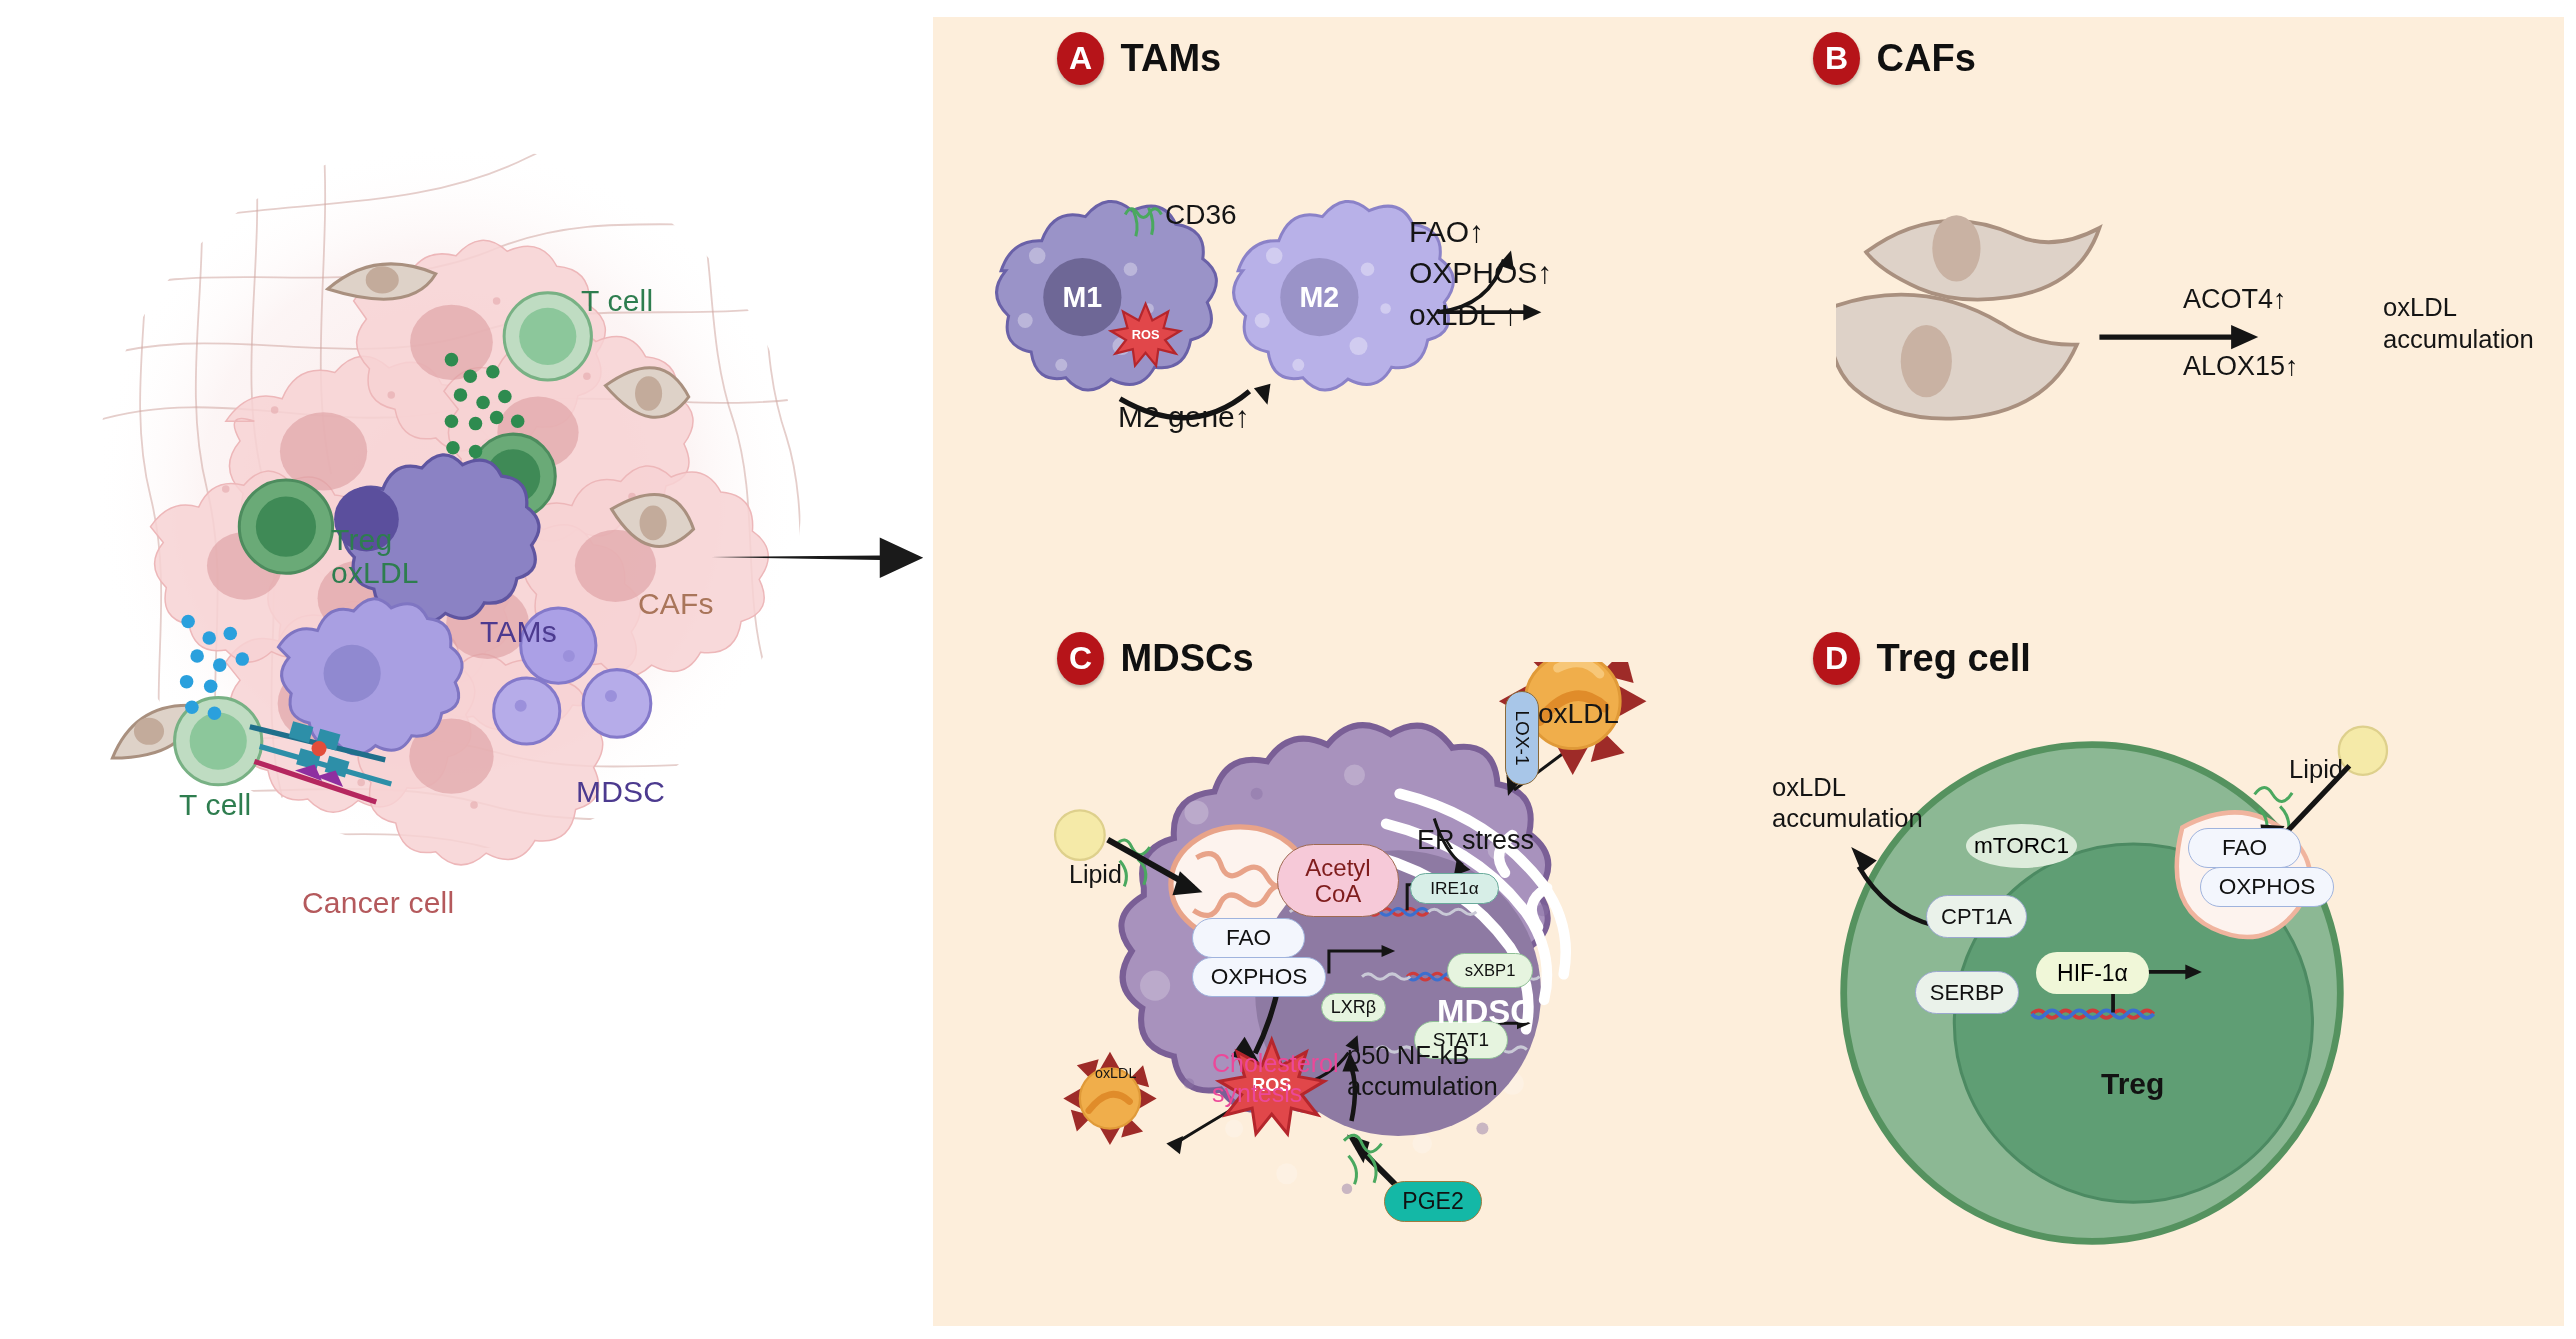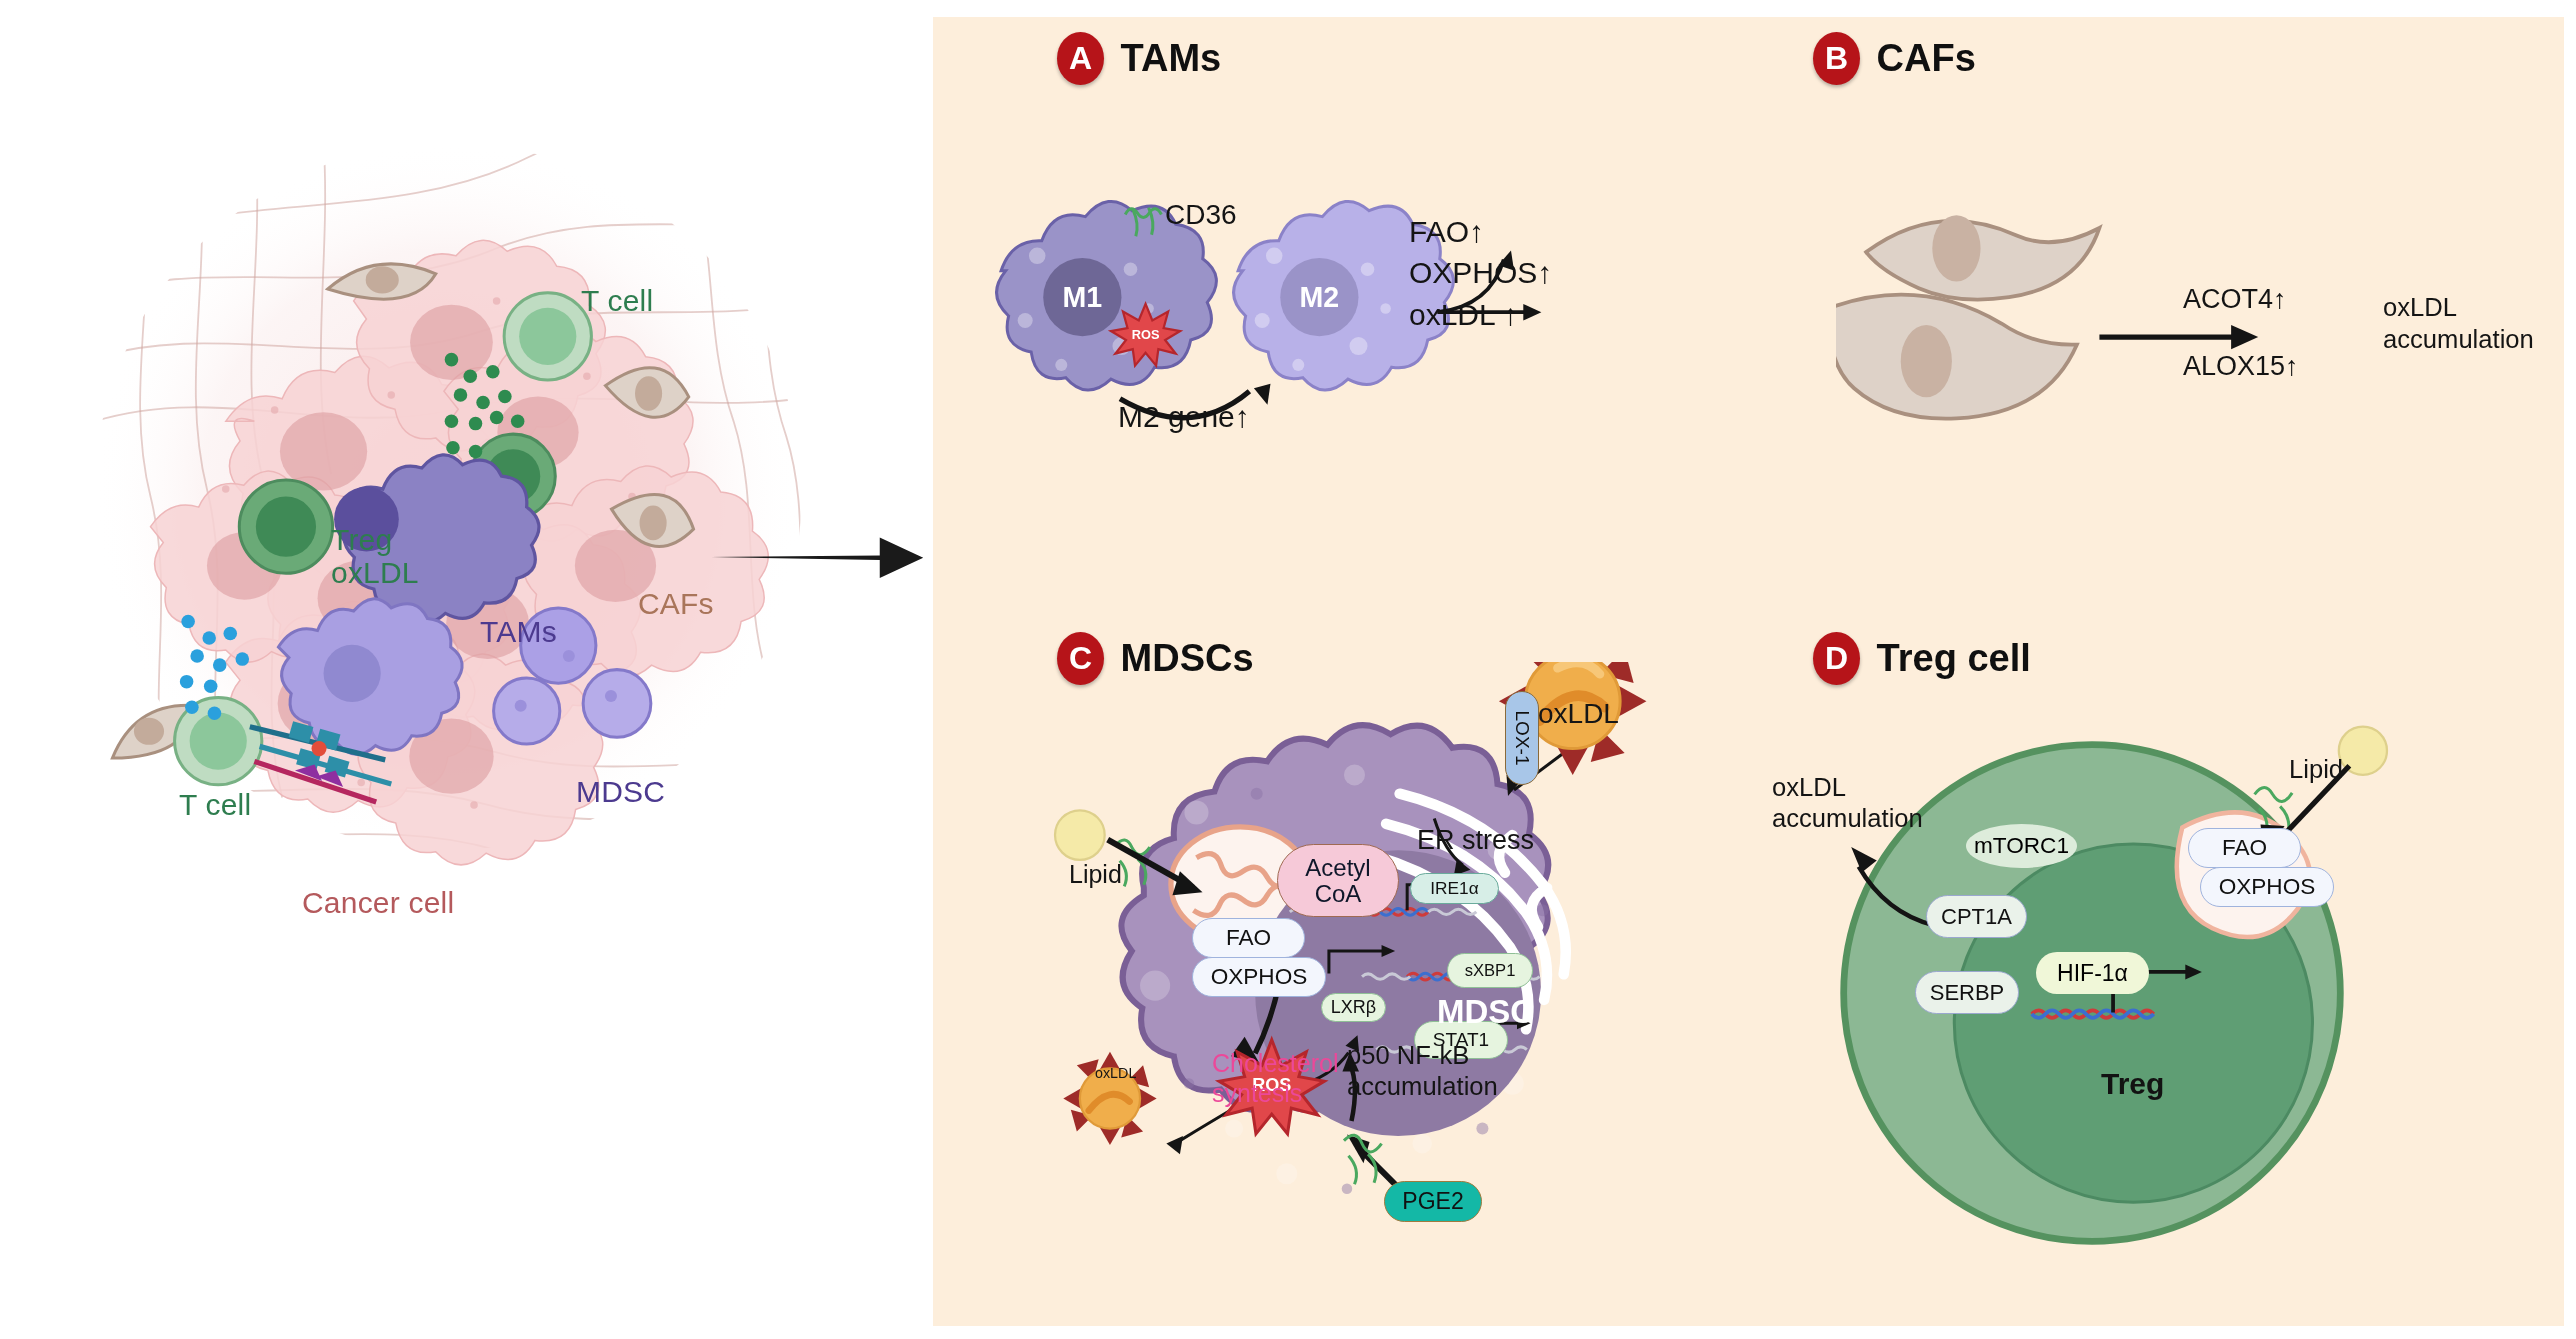--- a/index.html
+++ b/index.html
@@ -60,21 +60,21 @@
   #pd-treg{left:2101px;top:1067px;font-size:30px;font-weight:700;color:#121212;}
 
   
   .pill{display:flex;align-items:center;justify-content:center;
       border-radius:752px;text-align:center;}
   .pill-fao{background:#f3f6fd;border:1.5px solid #9fb3dd;color:#111;}
   .pill-green{background:#e6f4df;border:1.5px solid #8fbf96;color:#111;}
   .pill-teal{background:#d7eee7;border:1.5px solid #6aab9c;color:#111;}
   .pill-blue{background:#a8c6e8;border:1.5px solid #8a6a3a;color:#111;}
   .pill-tan{background:#14b8a6;border:1.5px solid #a07b3e;color:#111;}
-  .pill-pink{background:#f6c9d8;border:1.5px solid #a06a52;color:#0f172a;}
+  .pill-pink{background:#f6c9d8;border:1.5px solid #a06a52;color:#7f1d1d;}
   .pill-lav{background:#eaf2ea;border:1.5px solid #9aa7cf;color:#111;}
 
   #pc-fao{left:1192px;top:918px;width:111px;height:38px;font-size:22.6px;}
   #pc-oxphos{left:1192px;top:957px;width:132px;height:38px;font-size:22.6px;}
   #pc-acetyl{left:1277px;top:844px;width:120px;height:71px;font-size:24px;
       flex-direction:column;line-height:1.08;}
   #pc-ire1a{left:1410px;top:873px;width:87px;height:29px;font-size:17.3px;}
   #pc-sxbp1{left:1447px;top:953px;width:84px;height:33px;font-size:16.6px;}
   #pc-stat1{left:1414px;top:1021px;width:92px;height:36px;font-size:19px;}
   #pc-lxrb{left:1321px;top:993px;width:63px;height:27px;font-size:18px;}

